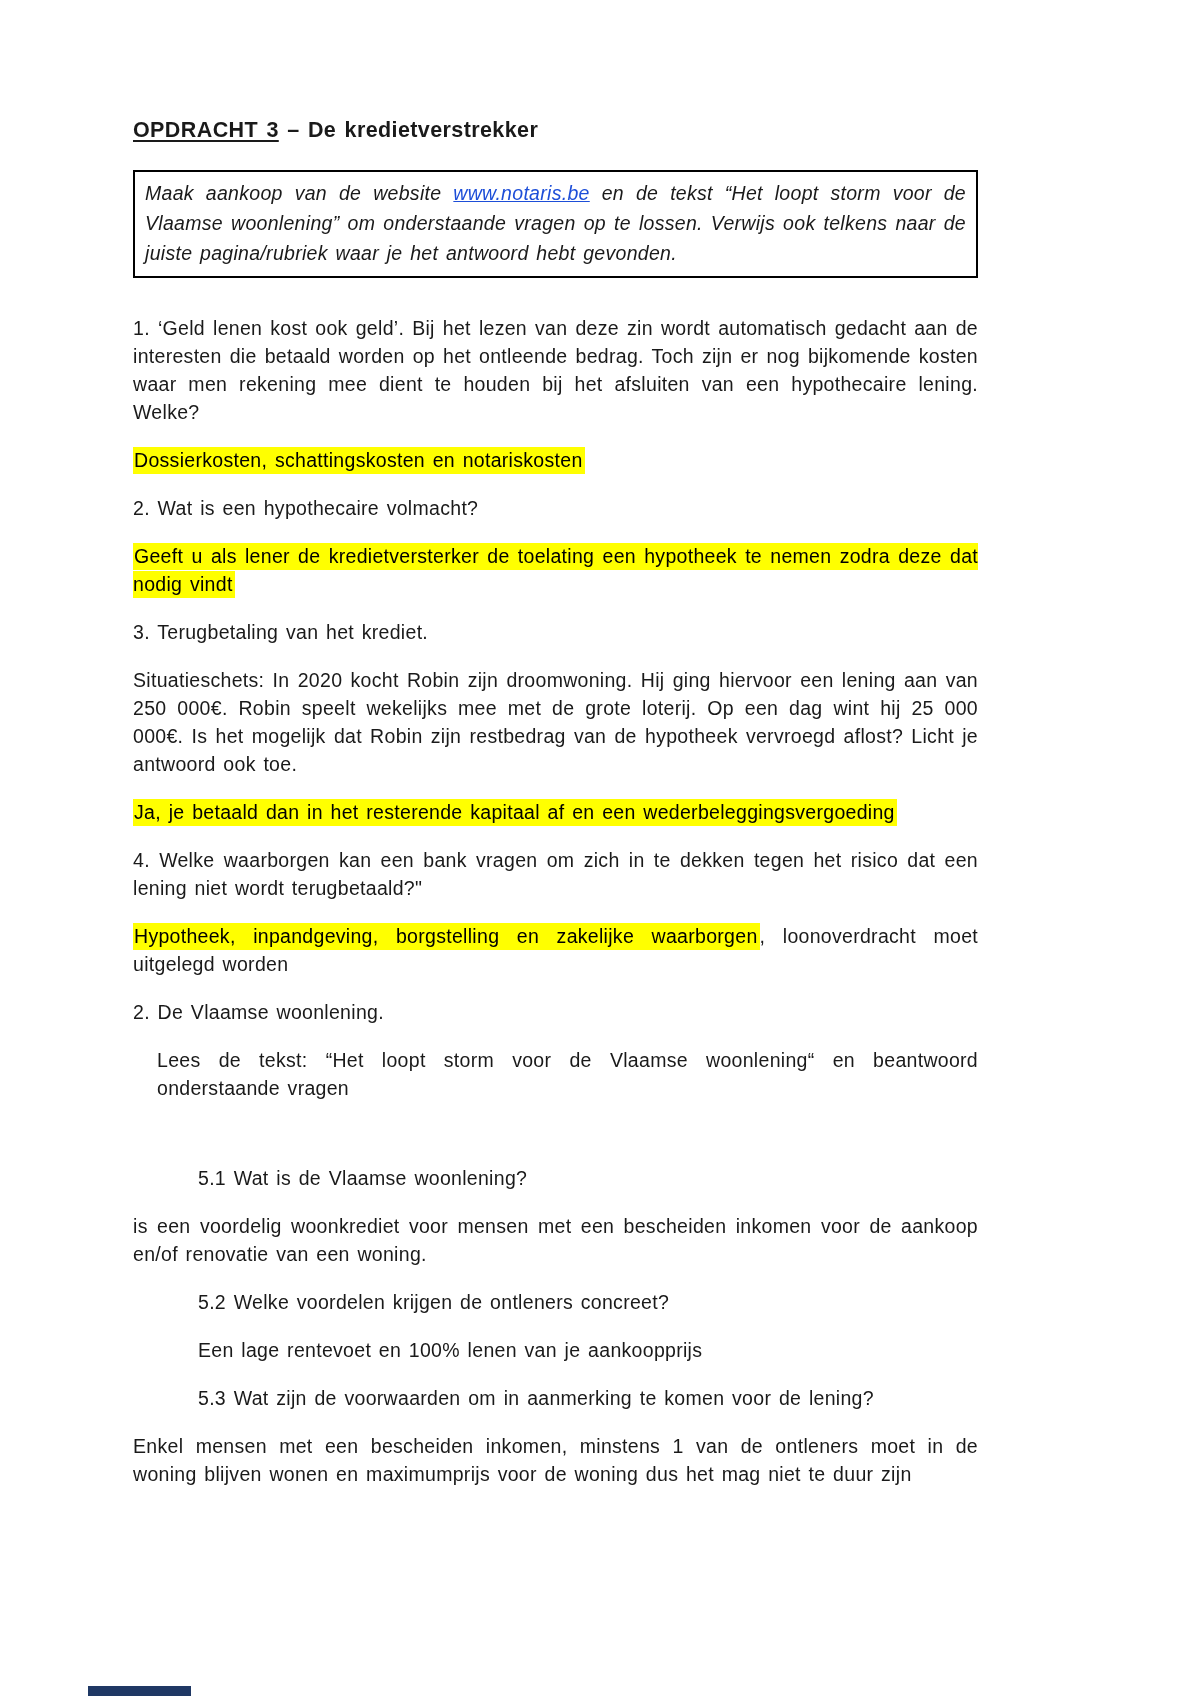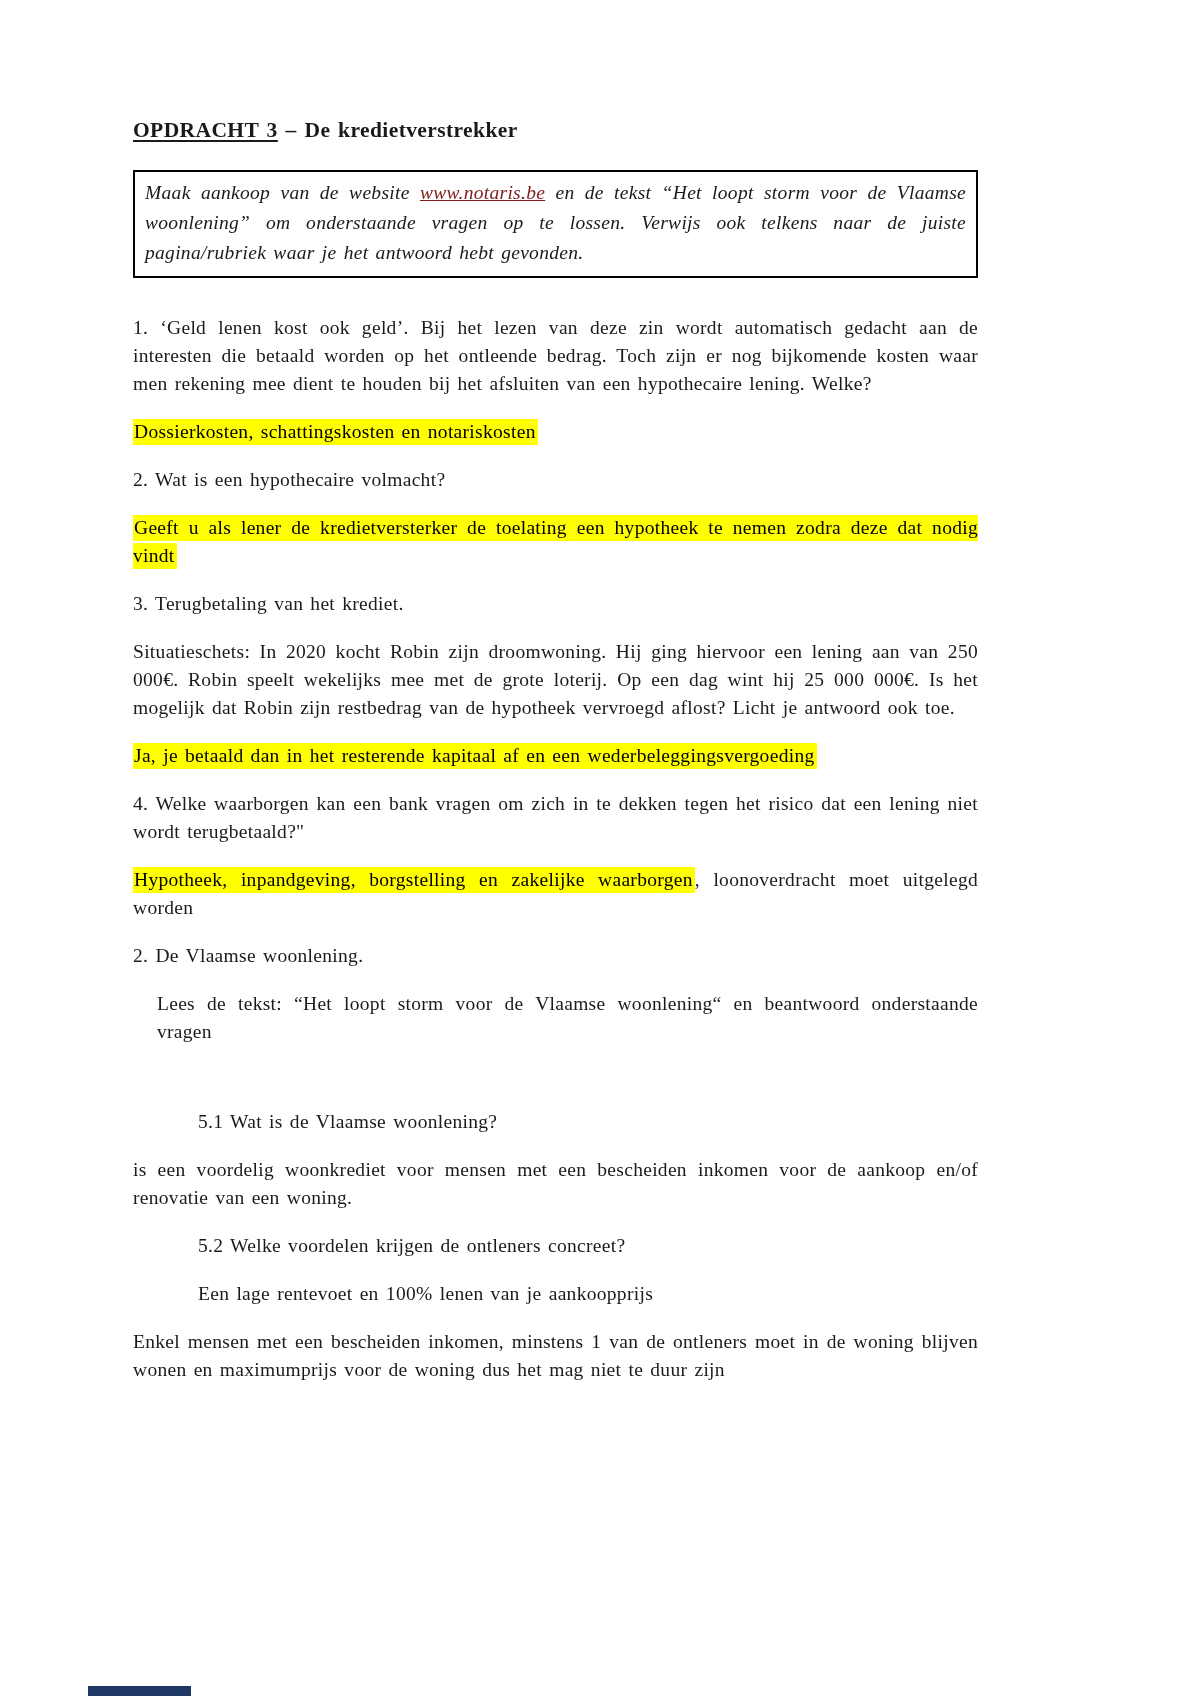--- a/index.html
+++ b/index.html
@@ -3,21 +3,21 @@
 <meta charset="utf-8">
 <style>
   html, body { margin: 0; padding: 0; background: #ffffff; }
   .page {
     position: relative;
     width: 1200px;
     height: 1696px;
     margin: 0 auto;
     background: #ffffff;
     overflow: hidden;
-    font-family: Liberation Serif, serif;
+    font-family: Liberation Sans, sans-serif;
     color: #1a1a1a;
     font-size: 19.5px;
     line-height: 28px;
     letter-spacing: 0.3px;
     word-spacing: 2px;
     box-sizing: border-box;
     padding: 116px 222px 0 133px;
     border-radius: 31px;
   }
   .title {
@@ -30,21 +30,21 @@
   .title .u { text-decoration: underline; text-underline-offset: 3px; }
   .instruction-box {
     border: 2px solid #000000;
     padding: 6px 10px 8px 10px;
     font-style: italic;
     text-align: justify;
     margin: 0 0 36px 0;
     line-height: 30px;
   }
   .link {
-    color: #7f1d1d;
+    color: #1d4ed8;
     text-decoration: underline;
     cursor: pointer;
   }
   p { margin: 0 0 20px 0; }
   .q, .body-par { text-align: justify; }
   .a { text-align: justify; margin-bottom: 20px; }
   mark {
     background: #ffff00;
     color: #000000;
     padding: 2px 2px 3px 1px;
@@ -93,18 +93,19 @@
   <p class="body-par small-indent">Lees de tekst: “Het loopt storm voor de Vlaamse woonlening“ en beantwoord onderstaande vragen</p>
 
   <p class="indent-sub gap-before">5.1 Wat is de Vlaamse woonlening?</p>
 
   <p class="body-par">is een voordelig woonkrediet voor mensen met een bescheiden inkomen voor de aankoop en/of renovatie van een woning.</p>
 
   <p class="indent-sub">5.2 Welke voordelen krijgen de ontleners concreet?</p>
 
   <p class="indent-sub">Een lage rentevoet en 100% lenen van je aankoopprijs</p>
 
+  <p class="indent-sub">5.3 Wat zijn de voorwaarden om in aanmerking te komen voor de lening?</p>
 
   <p class="body-par">Enkel mensen met een bescheiden inkomen, minstens 1 van de ontleners moet in de woning blijven wonen en maximumprijs voor de woning dus het mag niet te duur zijn</p>
 
   <div class="footer-bar"></div>
 
 </div>
 
 </body></html>

